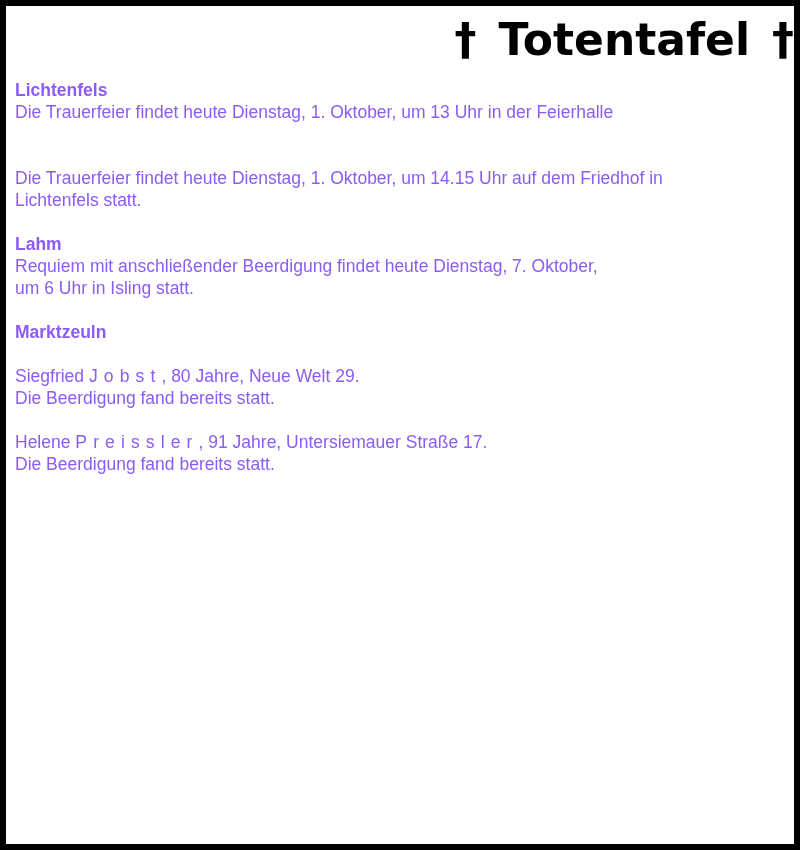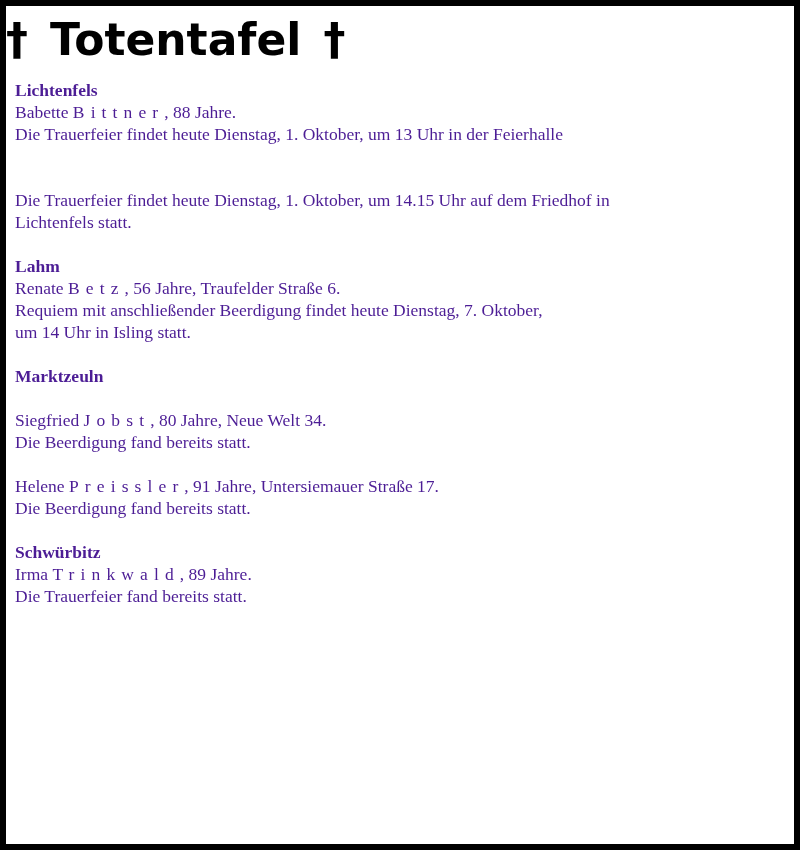--- a/index.html
+++ b/index.html
@@ -28,45 +28,45 @@
       height: 838px;
       background: #ffffff;
       box-sizing: border-box;
       color: #111111;
     }
     .title {
       position: absolute;
       left: 0;
       top: 4px;
       width: 788px;
-      text-align: left;
+      text-align: right;
       font-family: "DejaVu Sans", "Liberation Sans", sans-serif;
       font-weight: bold;
       font-size: 44px;
       line-height: 60px;
       color: #000000;
       letter-spacing: 0px;
       white-space: nowrap;
     }
     .title .cross {
       display: inline-block;
     }
     .title .word {
       display: inline-block;
       margin: 0 22px;
     }
     .content {
       position: absolute;
       left: 9px;
       top: 73px;
       width: 770px;
-      font-family: Liberation Serif, serif;
+      font-family: Liberation Sans, sans-serif;
       font-size: 17.5px;
       line-height: 22px;
-      color: #4c1d95;
+      color: #8b5cf6;
     }
     .section-heading {
       font-weight: bold;
       display: block;
       height: 22px;
       white-space: nowrap;
     }
     .line {
       display: block;
       height: 22px;
@@ -89,68 +89,59 @@
     <div class="title">
       <span class="cross">†</span><span class="word">Totentafel</span><span class="cross">†</span>
     </div>
 
     <div class="content">
 
       <div>
         <span class="section-heading">Lichtenfels</span>
 
         <div>
-          <span class="line"><span>Babette</span> <span class="surname">Bittner</span><span>, 88 Jahre.</span></span>
           <span class="line">Die Trauerfeier findet heute Dienstag, 1. Oktober, um 13 Uhr in der Feierhalle</span>
         </div>
         <span class="gap"></span>
 
         <span class="gap"></span>
 
         <div>
           <span class="line">Die Trauerfeier findet heute Dienstag, 1. Oktober, um 14.15 Uhr auf dem Friedhof in</span>
           <span class="line">Lichtenfels statt.</span>
         </div>
       </div>
       <span class="gap"></span>
 
       <div>
         <span class="section-heading">Lahm</span>
         <div>
-          <span class="line"><span>Renate</span> <span class="surname">Betz</span><span>, 56 Jahre, Traufelder Straße 6.</span></span>
           <span class="line">Requiem mit anschließender Beerdigung findet heute Dienstag, 7. Oktober,</span>
-          <span class="line">um 14 Uhr in Isling statt.</span>
+          <span class="line">um 6 Uhr in Isling statt.</span>
         </div>
       </div>
       <span class="gap"></span>
 
       <div>
         <span class="section-heading">Marktzeuln</span>
       </div>
       <span class="gap"></span>
 
       <div>
         <div>
-          <span class="line"><span>Siegfried</span> <span class="surname">Jobst</span><span>, 80 Jahre, Neue Welt 34.</span></span>
+          <span class="line"><span>Siegfried</span> <span class="surname">Jobst</span><span>, 80 Jahre, Neue Welt 29.</span></span>
           <span class="line">Die Beerdigung fand bereits statt.</span>
         </div>
       </div>
       <span class="gap"></span>
 
       <div>
         <div>
           <span class="line"><span>Helene</span> <span class="surname">Preissler</span><span>, 91 Jahre, Untersiemauer Straße 17.</span></span>
           <span class="line">Die Beerdigung fand bereits statt.</span>
         </div>
       </div>
       <span class="gap"></span>
 
-      <div>
-        <span class="section-heading">Schwürbitz</span>
-        <div>
-          <span class="line"><span>Irma</span> <span class="surname">Trinkwald</span><span>, 89 Jahre.</span></span>
-          <span class="line">Die Trauerfeier fand bereits statt.</span>
-        </div>
-      </div>
 
     </div>
   </div>
 </div>
 
 </body></html>

